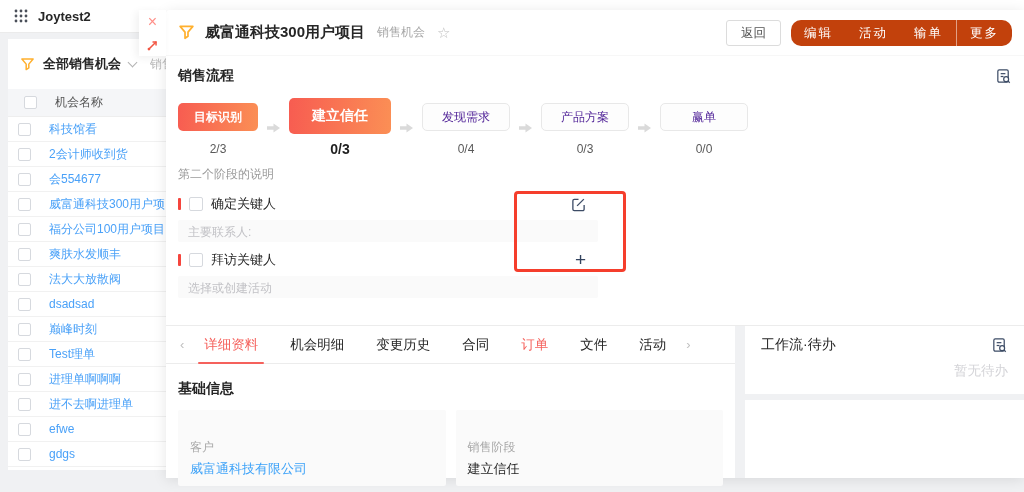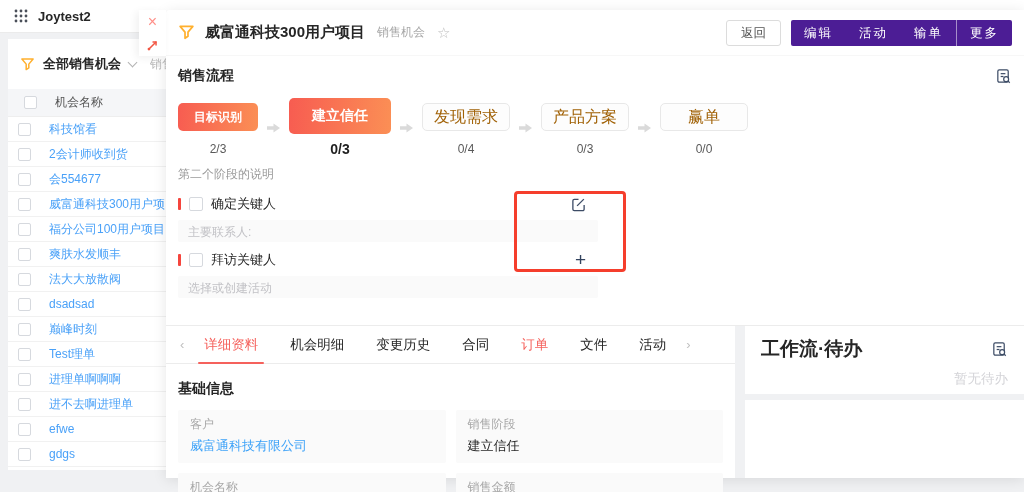--- a/index.html
+++ b/index.html
@@ -69,21 +69,21 @@
   }
   .d-title { font-size:15px; font-weight:bold; margin-left:10px; }
   .d-type { font-size:12px; color:#a8a8a8; margin-left:12px; }
   .d-star { font-size:15px; color:#bfbfbf; margin-left:12px; }
   .hd-right { margin-left:auto; display:flex; align-items:center; }
   .btn-back {
     height:26px; padding:0 14px; border:1px solid #dcdcdc; border-radius:3px;
     background:#fff; color:#555; font-size:12.5px; line-height:24px;
   }
   .btn-red-group {
-    display:flex; margin-left:10px; background:#4c1d95; border-radius:2px; overflow:hidden;
+    display:flex; margin-left:10px; background:#c2410c; border-radius:10px; overflow:hidden;
   }
   .btn-red {
     color:#fff; font-size:12.5px; height:26px; line-height:26px; padding:0 13px; letter-spacing:2px;
   }
   .btn-red.more { border-left:1px solid rgba(255,255,255,.5); }
 
   
   .process { flex:none; padding:6px 12px 8px; }
   .section-row { display:flex; align-items:center; margin-top:4px; height:20px; }
   .section-title { font-size:14px; font-weight:bold; }
@@ -96,21 +96,21 @@
   }
   .stage-btn.done {
     width:80px; height:28px; font-size:12px; font-weight:bold; color:#fff;
     background:linear-gradient(95deg,#f75c51,#fb8f55);
   }
   .stage-btn.current {
     width:102px; height:36px; font-size:14px; font-weight:bold; color:#fff;
     background:linear-gradient(95deg,#f75c51,#fb8f55);
   }
   .stage-btn.todo {
-    width:88px; height:28px; font-size:16px; color:#a16207;
+    width:88px; height:28px; font-size:12px; color:#4c1d95;
     background:#fdfdfd; border:1px solid #e8e8e8;
   }
   .stage-count { margin-top:7px; font-size:12px; color:#595959; }
   .stage-count.current { font-size:14px; font-weight:bold; color:#1f1f1f; }
   .stage-arrow { height:36px; display:flex; align-items:center; margin:0 9px; }
   .stage-note { margin-top:9px; font-size:12px; color:#9a9a9a; }
 
   .checklist { display:flex; margin-top:8px; }
   .cl-left { width:420px; flex:none; margin-right:8px; }
   .cl-right { flex:1; min-width:0; }
@@ -136,27 +136,27 @@
   .tab { margin:0 16px; font-size:13.5px; color:#262626; height:38px; line-height:38px; position:relative; white-space:nowrap; }
   .tab.active { color:#f5615c; }
   .tab.active::after {
     content:""; position:absolute; left:-6px; right:-6px; bottom:0; height:2px; background:#f5615c; border-radius:1px;
   }
   .tab.hot { color:#f5615c; }
 
   .info-title { margin:16px 12px 0; font-size:14px; font-weight:bold; }
   .fields { margin:12px 12px 0; display:grid; grid-template-columns:1fr 1fr; gap:10px; }
   .field { background:#fafafa; border-radius:2px; padding:6px 12px 8px; overflow:hidden; }
-  .f-label { font-size:12px; color:#a8a8a8; }
+  .f-label { font-size:12px; color:#a8a8a8;margin-top:23px; }
   .f-value { font-size:13px; color:#262626; margin-top:4px; white-space:nowrap; }
   .f-value.link { color:#3da2f8; }
 
   .wf-card { flex:none; height:68px; padding:10px 16px 0; position:relative; }
   .wf-head { display:flex; align-items:center; }
-  .wf-title { font-size:19px; font-weight:bold; }
+  .wf-title { font-size:14px; font-weight:normal; }
   .wf-head .icon-right { margin-left:auto; }
   .wf-empty { text-align:right; margin-top:8px; color:#d4d4d8; font-size:13.5px; }
   .rp-divider { height:6px; background:#f0f1f3; flex:none; }
   .sched-card { flex:1; padding:14px 16px 0; }
   .sched-title { font-size:13.5px; font-weight:bold; }
   .sched-head {
     margin-top:14px; background:#eff1f4; height:42px; border-radius:2px;
     display:flex; align-items:center; padding:0 8px;
   }
   .sched-col { font-size:12px; color:#595959; white-space:nowrap; }

